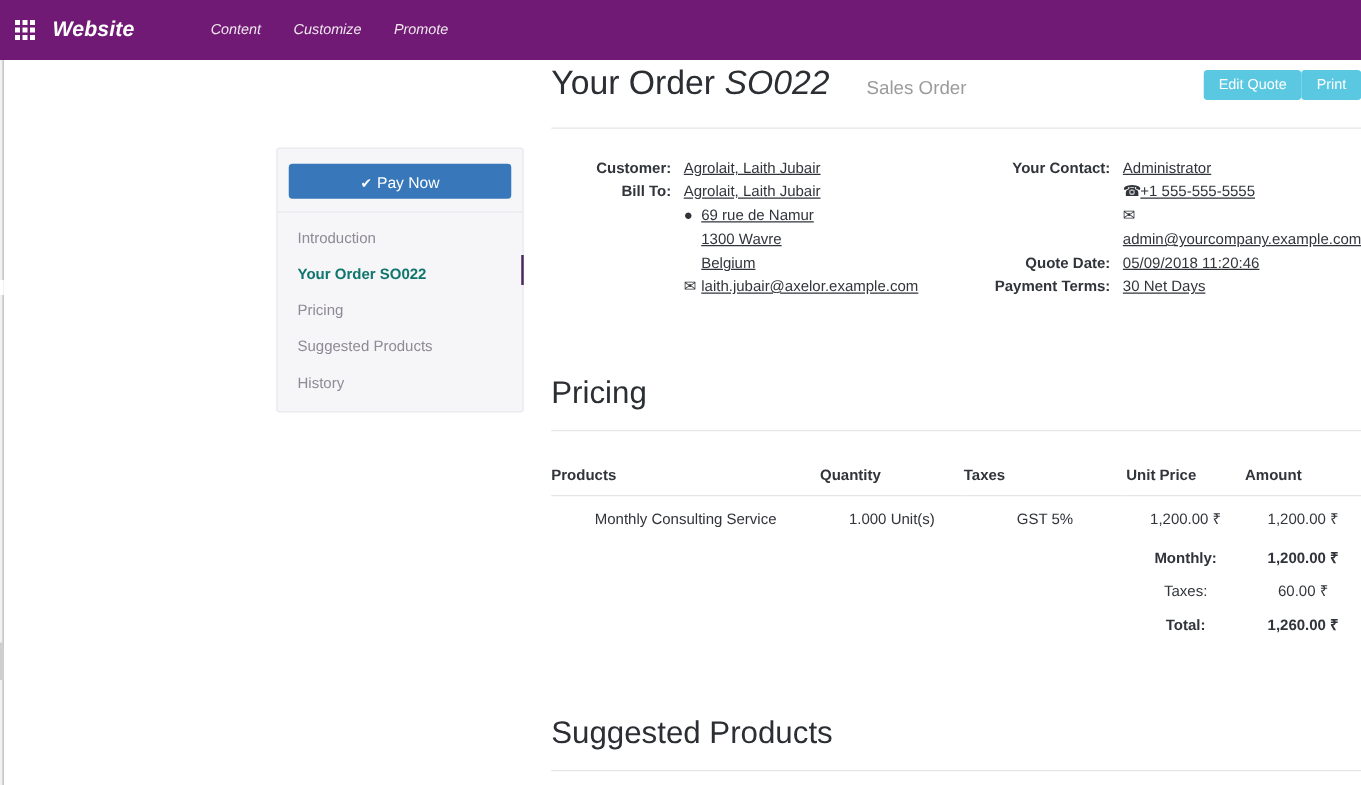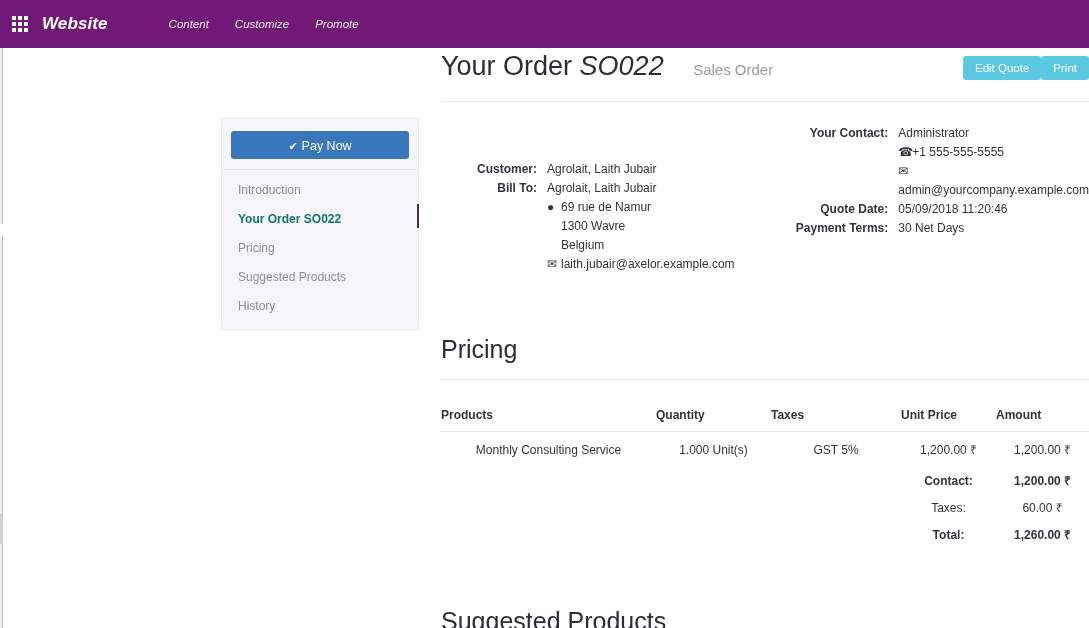--- a/index.html
+++ b/index.html
@@ -132,25 +132,25 @@
     padding: 6px 12px;
     cursor: pointer;
     font-family: "Liberation Sans", sans-serif;
     white-space: nowrap;
   }
   hr.rule { border: none; border-top: 1px solid #e6e6e6; margin: 15px 0 0 0; }
 
   
   #address-block { display: flex; margin-top: 22px; font-size: 12px; }
   .addr-col { display: flex; }
-  .addr-left { width: 340px; margin-top: 36px; }
+  .addr-left { width: 340px; }
   .addr-right { width: 300px; margin-left: 8px; }
   .addr-labels { text-align: right; font-weight: bold; color: #31343a; }
   .addr-labels div { line-height: 19px; white-space: nowrap; }
-  .addr-values { margin-left: 10px; color: #31343a; }
+  .addr-values { margin-left: 10px; color: #31343a; text-decoration: underline; }
   .addr-values div { line-height: 19px; }
   .addr-left .addr-labels { width: 96px; }
   .addr-right .addr-labels { width: 110px; }
   .icon-inline { display: inline-block; width: 14px; color: #31343a; }
   .indent { padding-left: 14px; }
   .spacer-line { line-height: 19px; visibility: hidden; }
 
   
   .section-title {
     font-size: 25px; font-weight: normal;
@@ -308,21 +308,21 @@
       <tbody>
         <tr>
           <td>Monthly Consulting Service</td>
           <td>1.000 Unit(s)</td>
           <td>GST 5%</td>
           <td class="num">1,200.00 ₹</td>
           <td class="num">1,200.00 ₹</td>
         </tr>
         <tr class="total-row">
           <td colspan="3"></td>
-          <td class="totals-label">Contact:</td>
+          <td class="totals-label">Monthly:</td>
           <td class="totals-value">1,200.00 ₹</td>
         </tr>
         <tr class="total-row">
           <td colspan="3"></td>
           <td class="totals-label plain">Taxes:</td>
           <td class="totals-value plain">60.00 ₹</td>
         </tr>
         <tr class="total-row">
           <td colspan="3"></td>
           <td class="totals-label">Total:</td>

